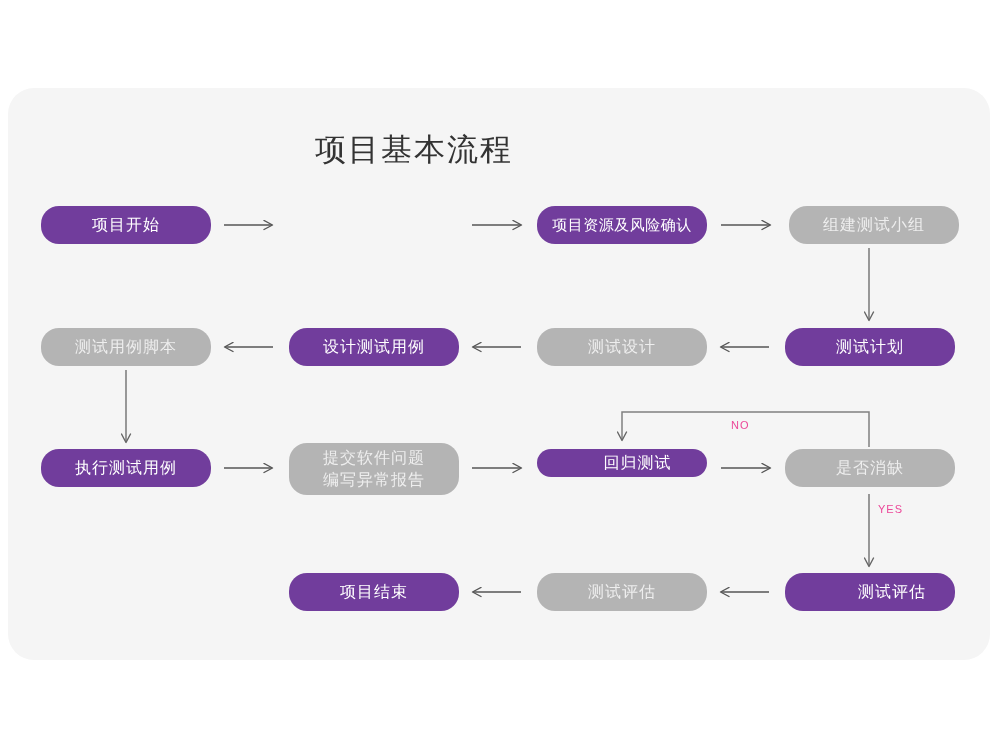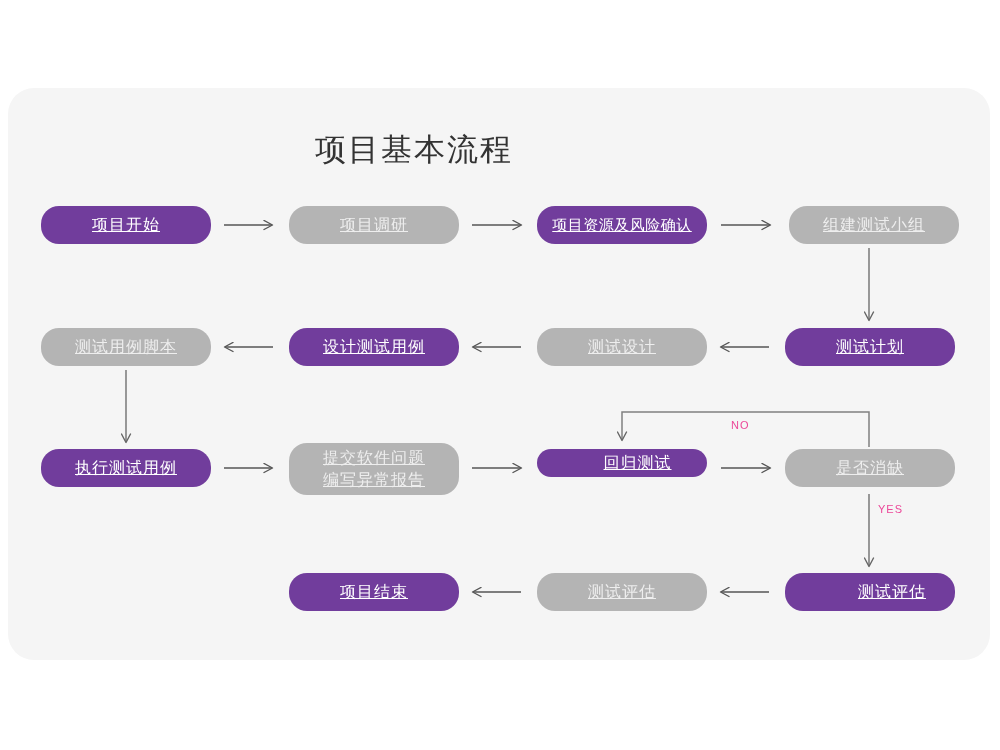--- a/index.html
+++ b/index.html
@@ -46,21 +46,20 @@
     border-radius: 18px;
     display: flex;
     align-items: center;
     justify-content: center;
     text-align: center;
     font-size: 16px;
     line-height: 22px;
     letter-spacing: 1px;
     white-space: pre-line;
     user-select: none;
-    text-decoration: underline;
   }
   .node.purple {
     background: #713d9c;
     color: #ffffff;
   }
   .node.gray {
     background: #b4b4b4;
     color: #eeeeee;
   }
   .node.small {
@@ -124,21 +123,20 @@
     <line x1="869" y1="494" x2="869" y2="566" stroke="#808080" stroke-width="1.6" marker-end="url(#ahd)"></line>
 
     <line x1="769" y1="592" x2="721" y2="592" stroke="#555" stroke-width="1.4" marker-end="url(#ah)"></line>
     <line x1="521" y1="592" x2="473" y2="592" stroke="#555" stroke-width="1.4" marker-end="url(#ah)"></line>
   </svg>
 
   <div class="wire-label" style="left:731px; top:419px;">NO</div>
   <div class="wire-label" style="left:878px; top:503px;">YES</div>
 
   <div class="node purple" style="left:41px;  top:206px; width:170px; height:38px;">项目开始</div>
-  <div class="node gray" style="left:289px; top:206px; width:170px; height:38px;">项目调研</div>
   <div class="node purple small" style="left:537px; top:206px; width:170px; height:38px;">项目资源及风险确认</div>
   <div class="node gray" style="left:789px; top:206px; width:170px; height:38px;">组建测试小组</div>
 
   <div class="node gray" style="left:41px;  top:328px; width:170px; height:38px;">测试用例脚本</div>
   <div class="node purple" style="left:289px; top:328px; width:170px; height:38px;">设计测试用例</div>
   <div class="node gray" style="left:537px; top:328px; width:170px; height:38px;">测试设计</div>
   <div class="node purple" style="left:785px; top:328px; width:170px; height:38px;">测试计划</div>
 
   <div class="node purple" style="left:41px;  top:449px; width:170px; height:38px;">执行测试用例</div>
   <div class="node gray" style="left:289px; top:443px; width:170px; height:52px;">提交软件问题

